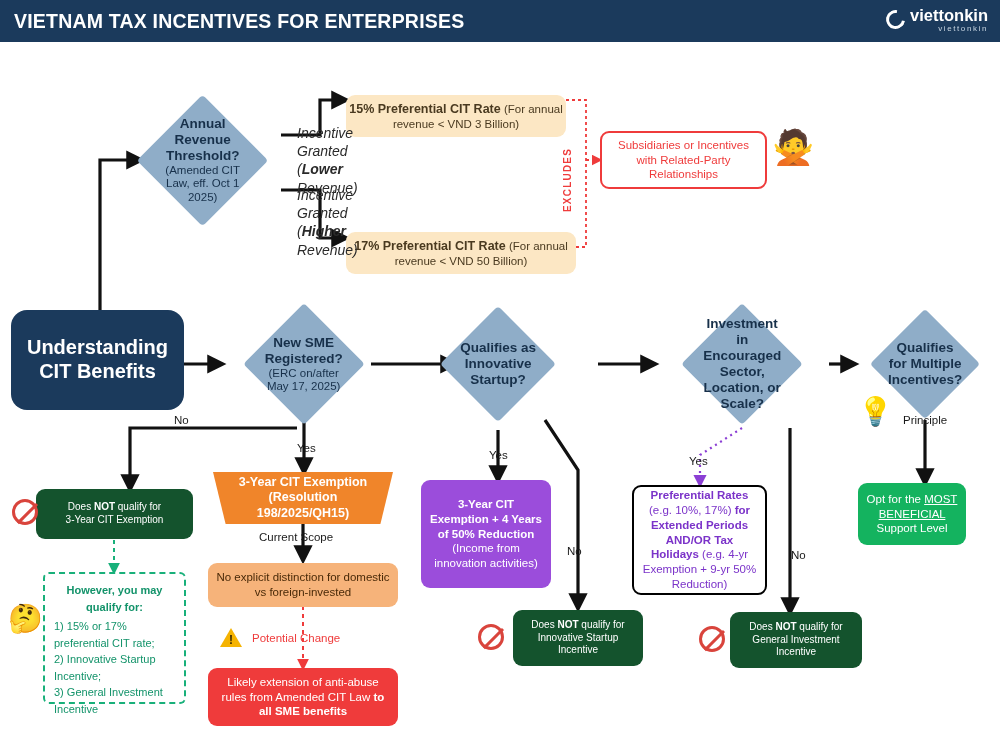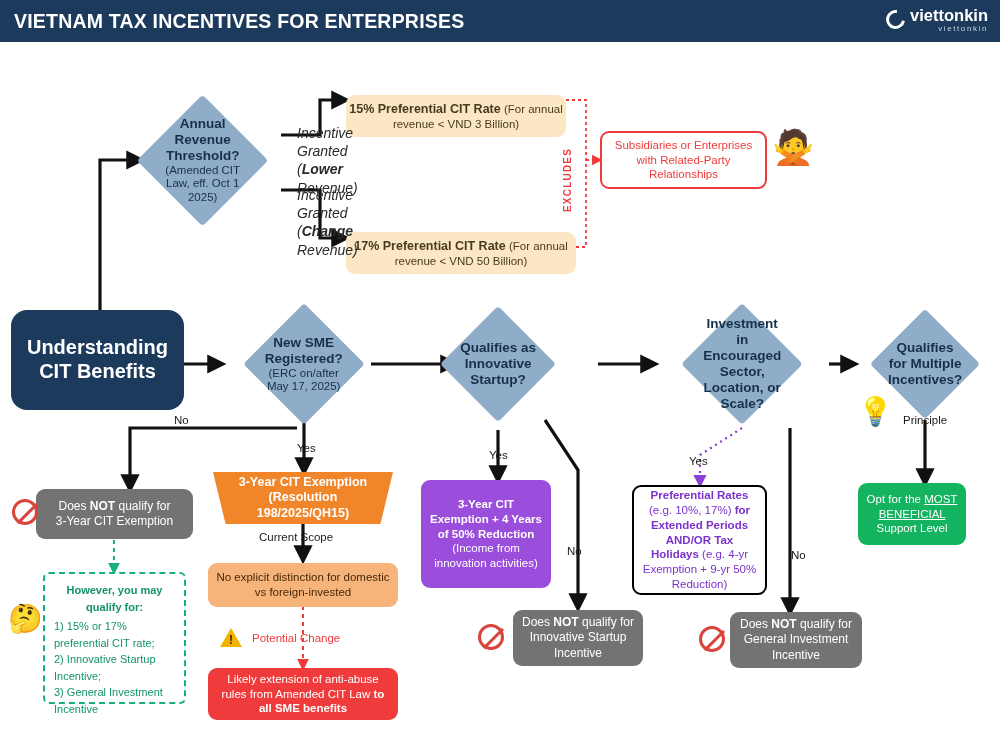--- a/index.html
+++ b/index.html
@@ -50,21 +50,21 @@
     line-height: 1.18;
   }
   .dtext b { font-size: 13.5px; font-weight: bold; display: block; }
   .dtext span { font-size: 11.5px; font-weight: normal; display: block; }
   .rounded {
     border-radius: 9px; display: flex; align-items: center; justify-content: center;
     text-align: center; line-height: 1.28;
   }
   .cream { background: #fce7c4; color: #4a3a20; font-size: 11.5px; margin-top: 16px; }
   .cream b { font-size: 12.5px; }
-  .darkgray { background: #737373; color: #ffffff; font-size: 12px; }
+  .darkgray { background: #14532d; color: #ffffff; font-size: 10px; }
   .orange { background: #f0852a; color: #ffffff; }
   .orange-lt { background: #f6b37a; color: #4a2a08; font-size: 11.5px; }
   .red { background: #ef3b3b; color: #ffffff; font-size: 11.5px; }
   .purple { background: #9b4ddb; color: #ffffff; font-size: 11.5px; }
   .green { background: #14b35f; color: #ffffff; font-size: 11.5px; }
 
   .outline-red {
     border: 2px solid #ef3b3b; border-radius: 9px; color: #ef3b3b;
     font-size: 11.5px; background: #fff;
   }
@@ -215,26 +215,26 @@
   </div>
 
   <div class="node rounded cream" style="left:346px; top:216px; width:230px; height:42px;">
     <div>
       <b>17% Preferential CIT Rate</b>
       <span>(For annual revenue &lt; VND 50 Billion)</span>
     </div>
   </div>
 
   <div class="label-sm" style="left:297px; top:124px; width:95px;">Incentive Granted<br>(<b>Lower</b> Revenue)</div>
-  <div class="label-sm" style="left:297px; top:186px; width:100px;">Incentive Granted<br>(<b>Change</b> Revenue)</div>
+  <div class="label-sm" style="left:297px; top:186px; width:100px;">Incentive Granted<br>(<b>Higher</b> Revenue)</div>
 
   <div class="vlabel" style="left:562px; top:140px; height:72px;">EXCLUDES</div>
 
   <div class="node rounded outline-red" style="left:600px; top:131px; width:167px; height:58px; padding:0 8px;">
-    <div>Subsidiaries or Enterprises with Related-Party Relationships</div>
+    <div>Subsidiaries or Incentives with Related-Party Relationships</div>
   </div>
   <div class="emoji" style="left:772px; top:130px;">🙅</div>
 
   <div class="node diamond" style="left:261px; top:321px; width:86px; height:86px;">
     <div class="dtext" style="width:128px;">
       <b>New SME Registered?</b>
       <span>(ERC on/after May 17, 2025)</span>
     </div>
   </div>
 
@@ -287,21 +287,21 @@
 
   <div class="node rounded orange-lt" style="left:208px; top:563px; width:190px; height:44px; padding:0 8px;">
     <div>No explicit distinction for domestic vs foreign-invested</div>
   </div>
 
   <div class="warnicon" style="left:220px; top:628px;">
       <span>!</span>
     </div>
   <div class="label" style="left:252px; top:632px; color:#ef3b3b;">Potential Change</div>
 
-  <div class="node rounded red" style="left:208px; top:668px; width:190px; height:52px; padding:0 8px;">
+  <div class="node rounded red" style="left:208px; top:668px; width:190px; height:58px; padding:0 8px;">
     <div>Likely extension of anti-abuse rules from Amended CIT Law <b>to all SME benefits</b></div>
   </div>
 
   <div class="node rounded purple" style="left:421px; top:480px; width:130px; height:108px; padding:0 8px;">
     <div><b>3-Year CIT Exemption + 4 Years of 50% Reduction</b> (Income from innovation activities)</div>
   </div>
 
   <div class="node rounded darkgray" style="left:513px; top:610px; width:130px; height:56px;">
     <div>Does <b>NOT</b> qualify for<br>Innovative Startup<br>Incentive</div>
   </div>

